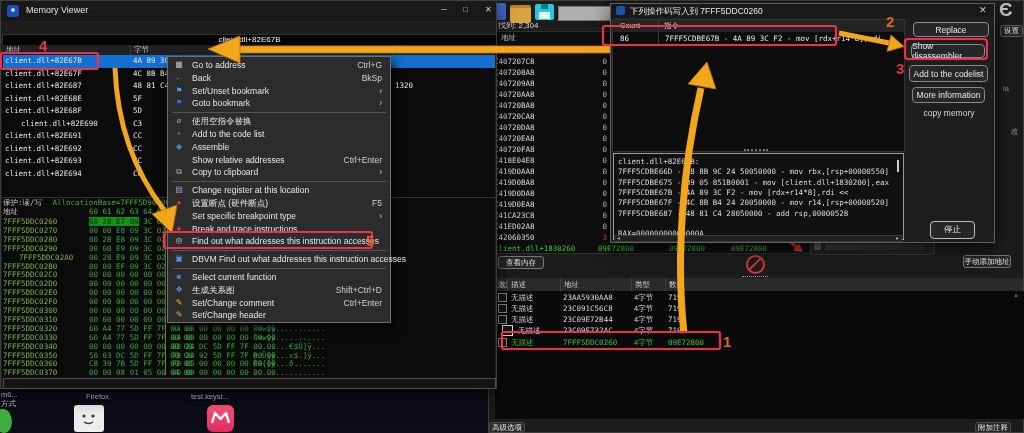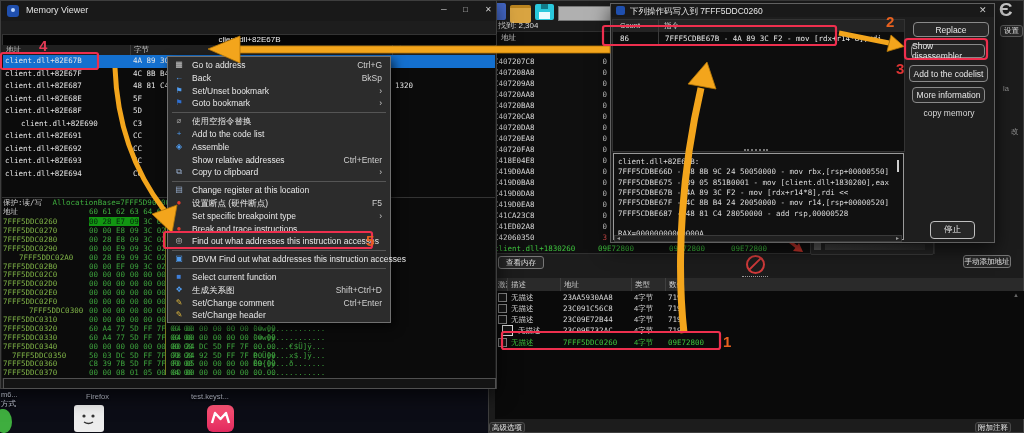--- a/index.html
+++ b/index.html
@@ -330,21 +330,21 @@
         </div>
         <div class="abs" style="left: 2px; top: 287.2px; width: 490px; height: 9px; z-index: 21;">
           <div class="abs mono dtext" style="left: 0px; top: 0px; color: rgb(127, 179, 71);">7FFF5DDC02E0</div>
           <div class="abs mono dtext" style="left: 86px; top: 0px; color: rgb(61, 162, 61);">00 00 00 00 00 00 00 00</div>
         </div>
         <div class="abs" style="left: 2px; top: 296.1px; width: 490px; height: 9px; z-index: 21;">
           <div class="abs mono dtext" style="left: 0px; top: 0px; color: rgb(127, 179, 71);">7FFF5DDC02F0</div>
           <div class="abs mono dtext" style="left: 86px; top: 0px; color: rgb(61, 162, 61);">00 00 00 00 00 00 00 00</div>
         </div>
         <div class="abs" style="left: 2px; top: 305px; width: 490px; height: 9px; z-index: 21;">
-          <div class="abs mono dtext" style="left: 0px; top: 0px; color: rgb(127, 179, 71); padding-left: 26px;">7FFF5DDC0300</div>
+          <div class="abs mono dtext" style="left: 0px; top: 0px; color: rgb(127, 179, 71);">7FFF5DDC0300</div>
           <div class="abs mono dtext" style="left: 86px; top: 0px; color: rgb(61, 162, 61);">00 00 00 00 00 00 00 00</div>
         </div>
         <div class="abs" style="left: 2px; top: 313.9px; width: 490px; height: 9px; z-index: 21; text-align: right;">
           <div class="abs mono dtext" style="left: 0px; top: 0px; color: rgb(127, 179, 71);">7FFF5DDC0310</div>
           <div class="abs mono dtext" style="left: 86px; top: 0px; color: rgb(61, 162, 61);">00 00 00 00 00 00 00 00</div>
         </div>
         <div class="abs" style="left: 2px; top: 322.8px; width: 490px; height: 9px; z-index: 21;">
           <div class="abs mono dtext" style="left: 0px; top: 0px; color: rgb(127, 179, 71);">7FFF5DDC0320</div>
           <div class="abs mono dtext" style="left: 86px; top: 0px; color: rgb(61, 162, 61);">60 A4 77 5D FF 7F 00 00</div>
           <div class="abs mono dtext" style="left: 169px; top: 0px; color: rgb(61, 162, 61);">04 00 00 00 00 00 00 00</div>
@@ -356,21 +356,21 @@
           <div class="abs mono dtext" style="left: 169px; top: 0px; color: rgb(61, 162, 61);">04 00 00 00 00 00 00 00</div>
           <div class="abs mono dtext" style="left: 250px; top: 0px; color: rgb(61, 162, 61);">`¤w]ÿ...........</div>
         </div>
         <div class="abs" style="left: 2px; top: 340.6px; width: 490px; height: 9px; z-index: 21;">
           <div class="abs mono dtext" style="left: 0px; top: 0px; color: rgb(127, 179, 71);">7FFF5DDC0340</div>
           <div class="abs mono dtext" style="left: 86px; top: 0px; color: rgb(61, 162, 61);">00 00 00 00 00 00 00 00</div>
           <div class="abs mono dtext" style="left: 169px; top: 0px; color: rgb(61, 162, 61);">80 24 DC 5D FF 7F 00 00</div>
           <div class="abs mono dtext" style="left: 250px; top: 0px; color: rgb(61, 162, 61);">........€$Ü]ÿ...</div>
         </div>
         <div class="abs" style="left: 2px; top: 349.5px; width: 490px; height: 9px; z-index: 21;">
-          <div class="abs mono dtext" style="left: 9px; top: 0px; color: rgb(127, 179, 71);">7FFF5DDC0350</div>
+          <div class="abs mono dtext" style="left: 0px; top: 0px; color: rgb(127, 179, 71);">7FFF5DDC0350</div>
           <div class="abs mono dtext" style="left: 86px; top: 0px; color: rgb(61, 162, 61);">50 03 DC 5D FF 7F 00 00</div>
           <div class="abs mono dtext" style="left: 169px; top: 0px; color: rgb(61, 162, 61);">78 24 92 5D FF 7F 00 00</div>
           <div class="abs mono dtext" style="left: 250px; top: 0px; color: rgb(61, 162, 61);">P.Ü]ÿ...x$.]ÿ...</div>
         </div>
         <div class="abs" style="left: 2px; top: 358.4px; width: 490px; height: 9px; z-index: 21;">
           <div class="abs mono dtext" style="left: 0px; top: 0px; color: rgb(127, 179, 71);">7FFF5DDC0360</div>
           <div class="abs mono dtext" style="left: 86px; top: 0px; color: rgb(61, 162, 61);">C8 39 7B 5D FF 7F 00 00</div>
           <div class="abs mono dtext" style="left: 169px; top: 0px; color: rgb(61, 162, 61);">F0 05 00 00 00 00 00 00</div>
           <div class="abs mono dtext" style="left: 250px; top: 0px; color: rgb(61, 162, 61);">È9{]ÿ...ð.......</div>
         </div>

